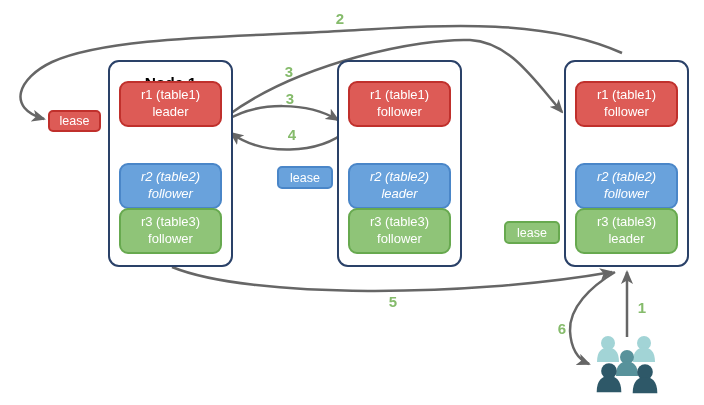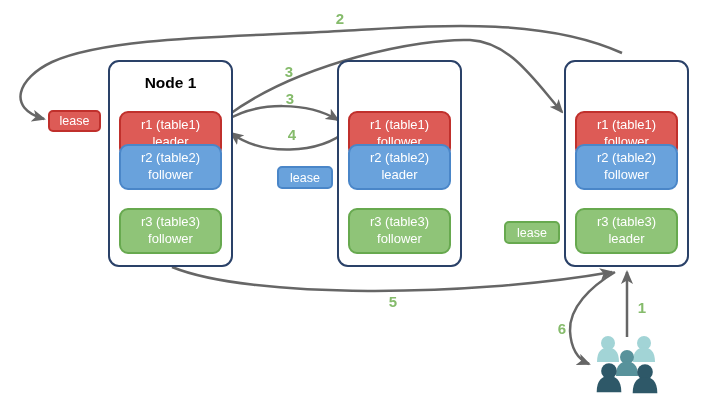--- a/index.html
+++ b/index.html
@@ -52,22 +52,22 @@
     border: 2px solid;
     color: #ffffff;
     font-size: 13px;
     line-height: 1.3;
     display: flex;
     flex-direction: column;
     align-items: center;
     justify-content: center;
     text-align: center;
   }
-  .replica.pos-0 { top: 49px; }
-  .replica.pos-1 { top: 82px; }
+  .replica.pos-0 { top: 19px; }
+  .replica.pos-1 { top: 101px; font-style: italic; }
   .replica.pos-2 { top: 146px; align-items: center; }
   .replica.red   { background: #dd5b56; border-color: #c0302c; }
   .replica.blue  { background: #69a2dc; border-color: #4a86c8; }
   .replica.green { background: #8fc478; border-color: #67a94f; }
   .lease {
     position: absolute;
     box-sizing: border-box;
     border-radius: 5px;
     border: 2px solid;
     color: #ffffff;

